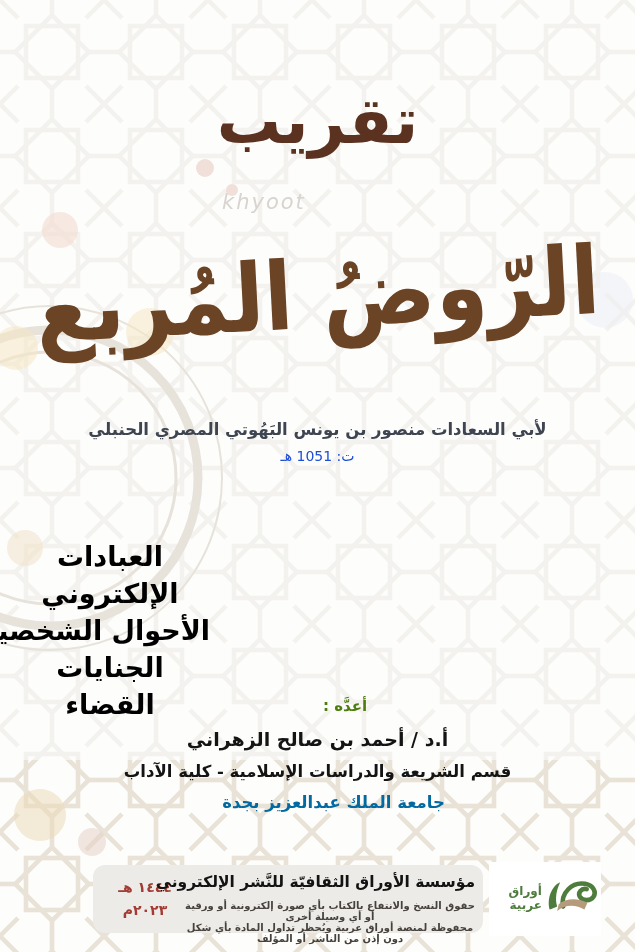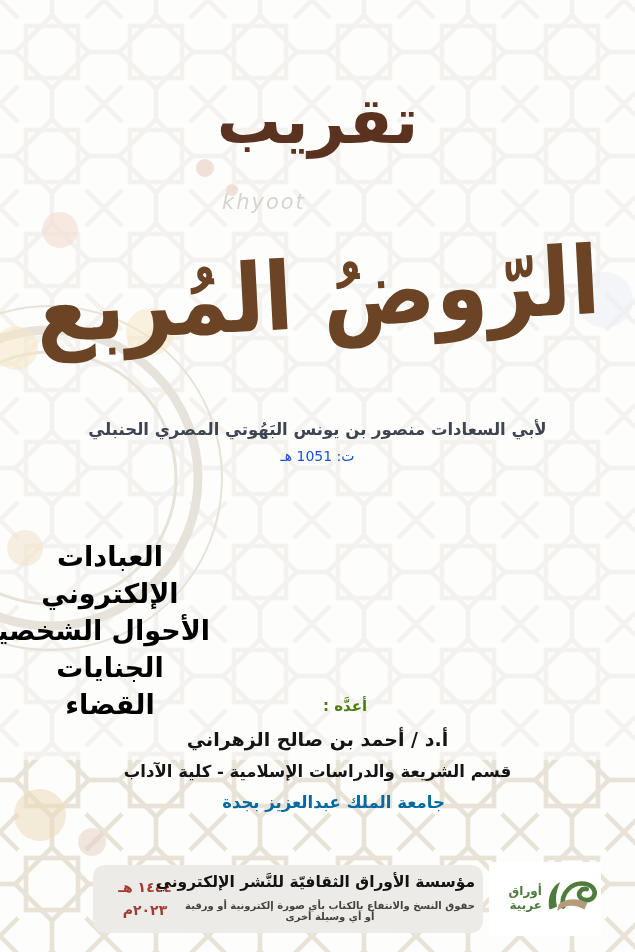--- a/index.html
+++ b/index.html
@@ -168,20 +168,21 @@
   <div class="univ">جامعة الملك عبدالعزيز بجدة</div>
 
   <div class="footer-bar">
     <div class="dates">
       <div>١٤٤٤ هـ</div>
       <div>٢٠٢٣م</div>
     </div>
     <div class="pub-title">مؤسسة الأوراق الثقافيّة للنَّشر الإلكتروني</div>
     <div class="pub-copy">
       <div>حقوق النسخ والانتفاع بالكتاب بأي صورة إلكترونية أو ورقية أو أي وسيلة أخرى</div>
+      <div>محفوظة لمنصة أوراق عربية ويُحظر تداول المادة بأي شكل دون إذن من الناشر أو المؤلف</div>
     </div>
   </div>
 
   <div class="logo-box">
     <svg width="78" height="52" viewBox="0 0 78 52" aria-hidden="true">
       <path d="M10 40 C6 24 14 8 24 4 C19 14 17 26 20 36 C16 38 13 39 10 40 Z" fill="#4e7c3c"></path>
       <path d="M28 36 C24 18 40 3 57 6 C68 8 72 17 68 23 C64 29 54 29 50 23 C47 18 52 11 59 13" fill="none" stroke="#4e7c3c" stroke-width="6" stroke-linecap="round"></path>
       <path d="M20 42 C30 33 45 33 56 40 L60 31 C47 24 31 25 22 33 Z" fill="#b59a7c"></path>
     </svg>
     <div class="logo-text">أوراق عربية</div>

